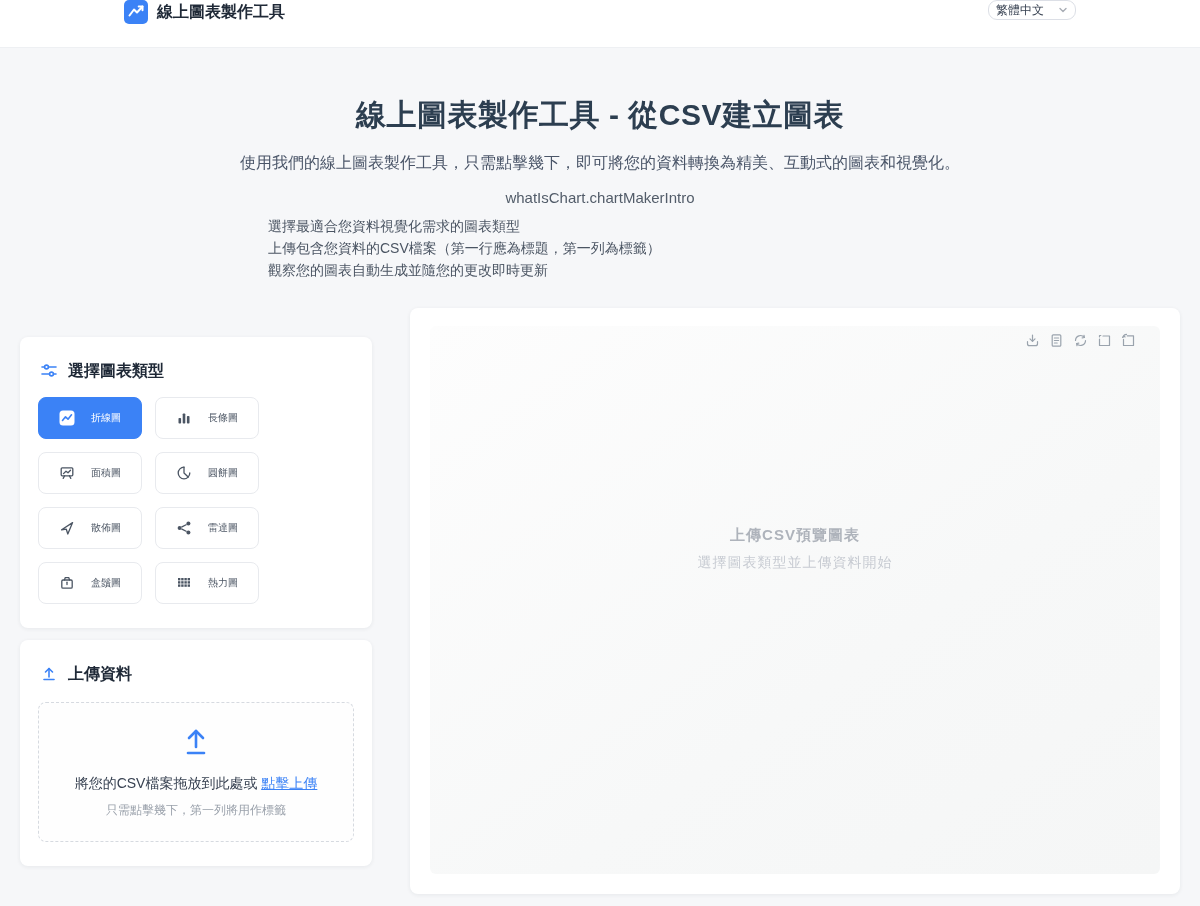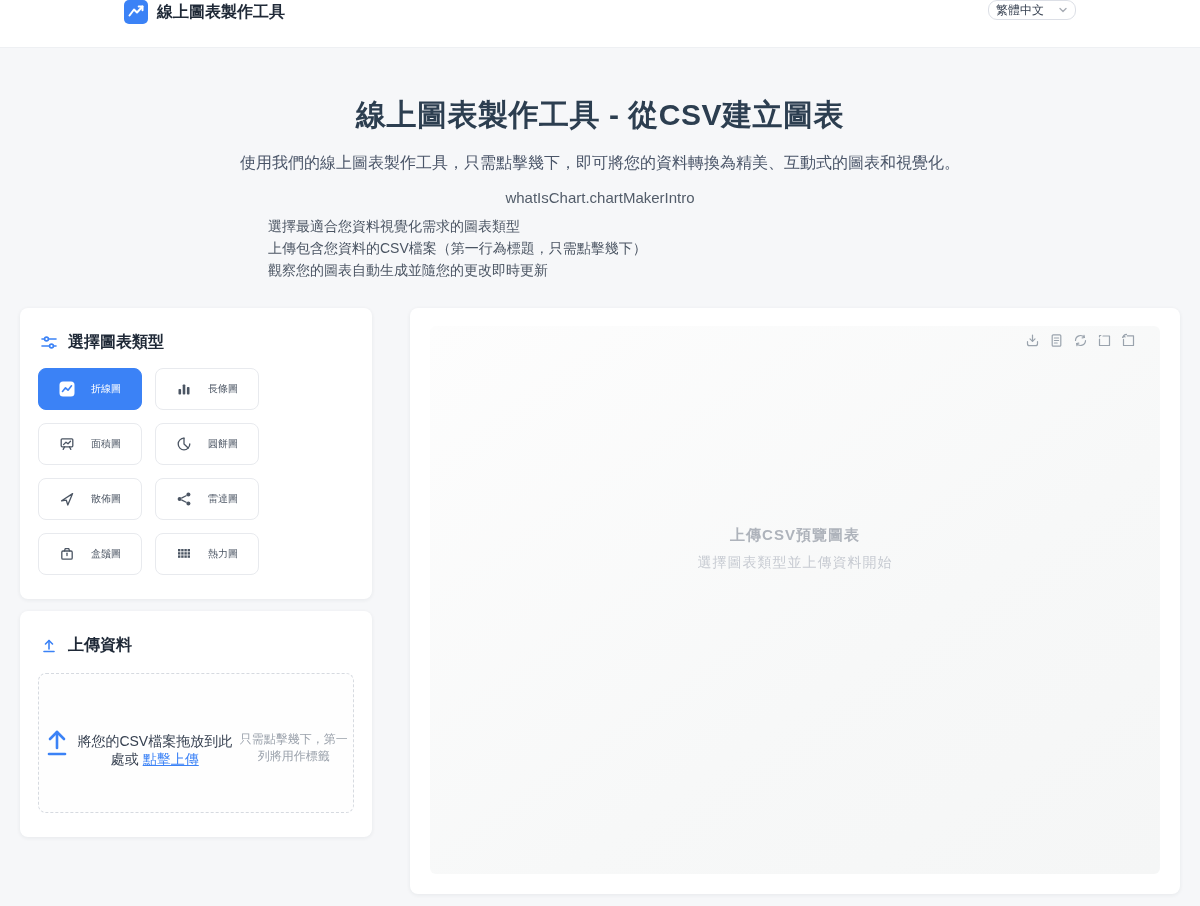--- a/index.html
+++ b/index.html
@@ -46,21 +46,21 @@
   .hero .intro-key { margin-top: 15px; font-size: 15px; color: #525c69; }
   .steps {
     width: 664px; margin: 9px auto 0;
     text-align: left;
   }
   .steps .step { font-size: 14px; color: #4b5563; line-height: 22px; }
 
   
   .main {
     display: flex;
-    align-items: flex-start;
+    align-items: center;
     gap: 38px;
     padding: 27px 20px 8px 20px;
   }
   .left-col { width: 352px; display: flex; flex-direction: column; gap: 12px; }
   .card {
     background: #fff;
     border-radius: 8px;
     box-shadow: 0 1px 4px rgba(30,40,60,0.07);
   }
   .panel-card { padding: 24px 18px; }
@@ -92,21 +92,21 @@
     color: #ffffff;
   }
 
   
   .dropzone {
     margin-top: 17px;
     height: 140px;
     border: 1px dashed #d6dae0;
     border-radius: 8px;
     background: #fefefe;
-    display: flex; flex-direction: row;
+    display: flex; flex-direction: column;
     align-items: center; justify-content: center;
     text-align: center;
     cursor: pointer;
   }
   .dz-text { margin-top: 15px; font-size: 14px; color: #374151; }
   .dz-link { color: #3b82f6; text-decoration: underline; cursor: pointer; }
   .dz-hint { margin-top: 9px; font-size: 12px; color: #9aa1ab; }
 
   
   .preview-card {
@@ -159,21 +159,21 @@
     </div>
   </div>
 </header>
 
 <section class="hero">
   <h1>線上圖表製作工具 - 從CSV建立圖表</h1>
   <div class="subtitle">使用我們的線上圖表製作工具，只需點擊幾下，即可將您的資料轉換為精美、互動式的圖表和視覺化。</div>
   <div class="intro-key">whatIsChart.chartMakerIntro</div>
   <div class="steps">
     <div class="step">選擇最適合您資料視覺化需求的圖表類型</div>
-    <div class="step">上傳包含您資料的CSV檔案（第一行為標題，只需點擊幾下）</div>
+    <div class="step">上傳包含您資料的CSV檔案（第一行應為標題，第一列為標籤）</div>
     <div class="step">觀察您的圖表自動生成並隨您的更改即時更新</div>
   </div>
 </section>
 
 <div class="main">
   <div class="left-col">
 
     <div class="card panel-card">
       <div class="panel-head">
         <span>

